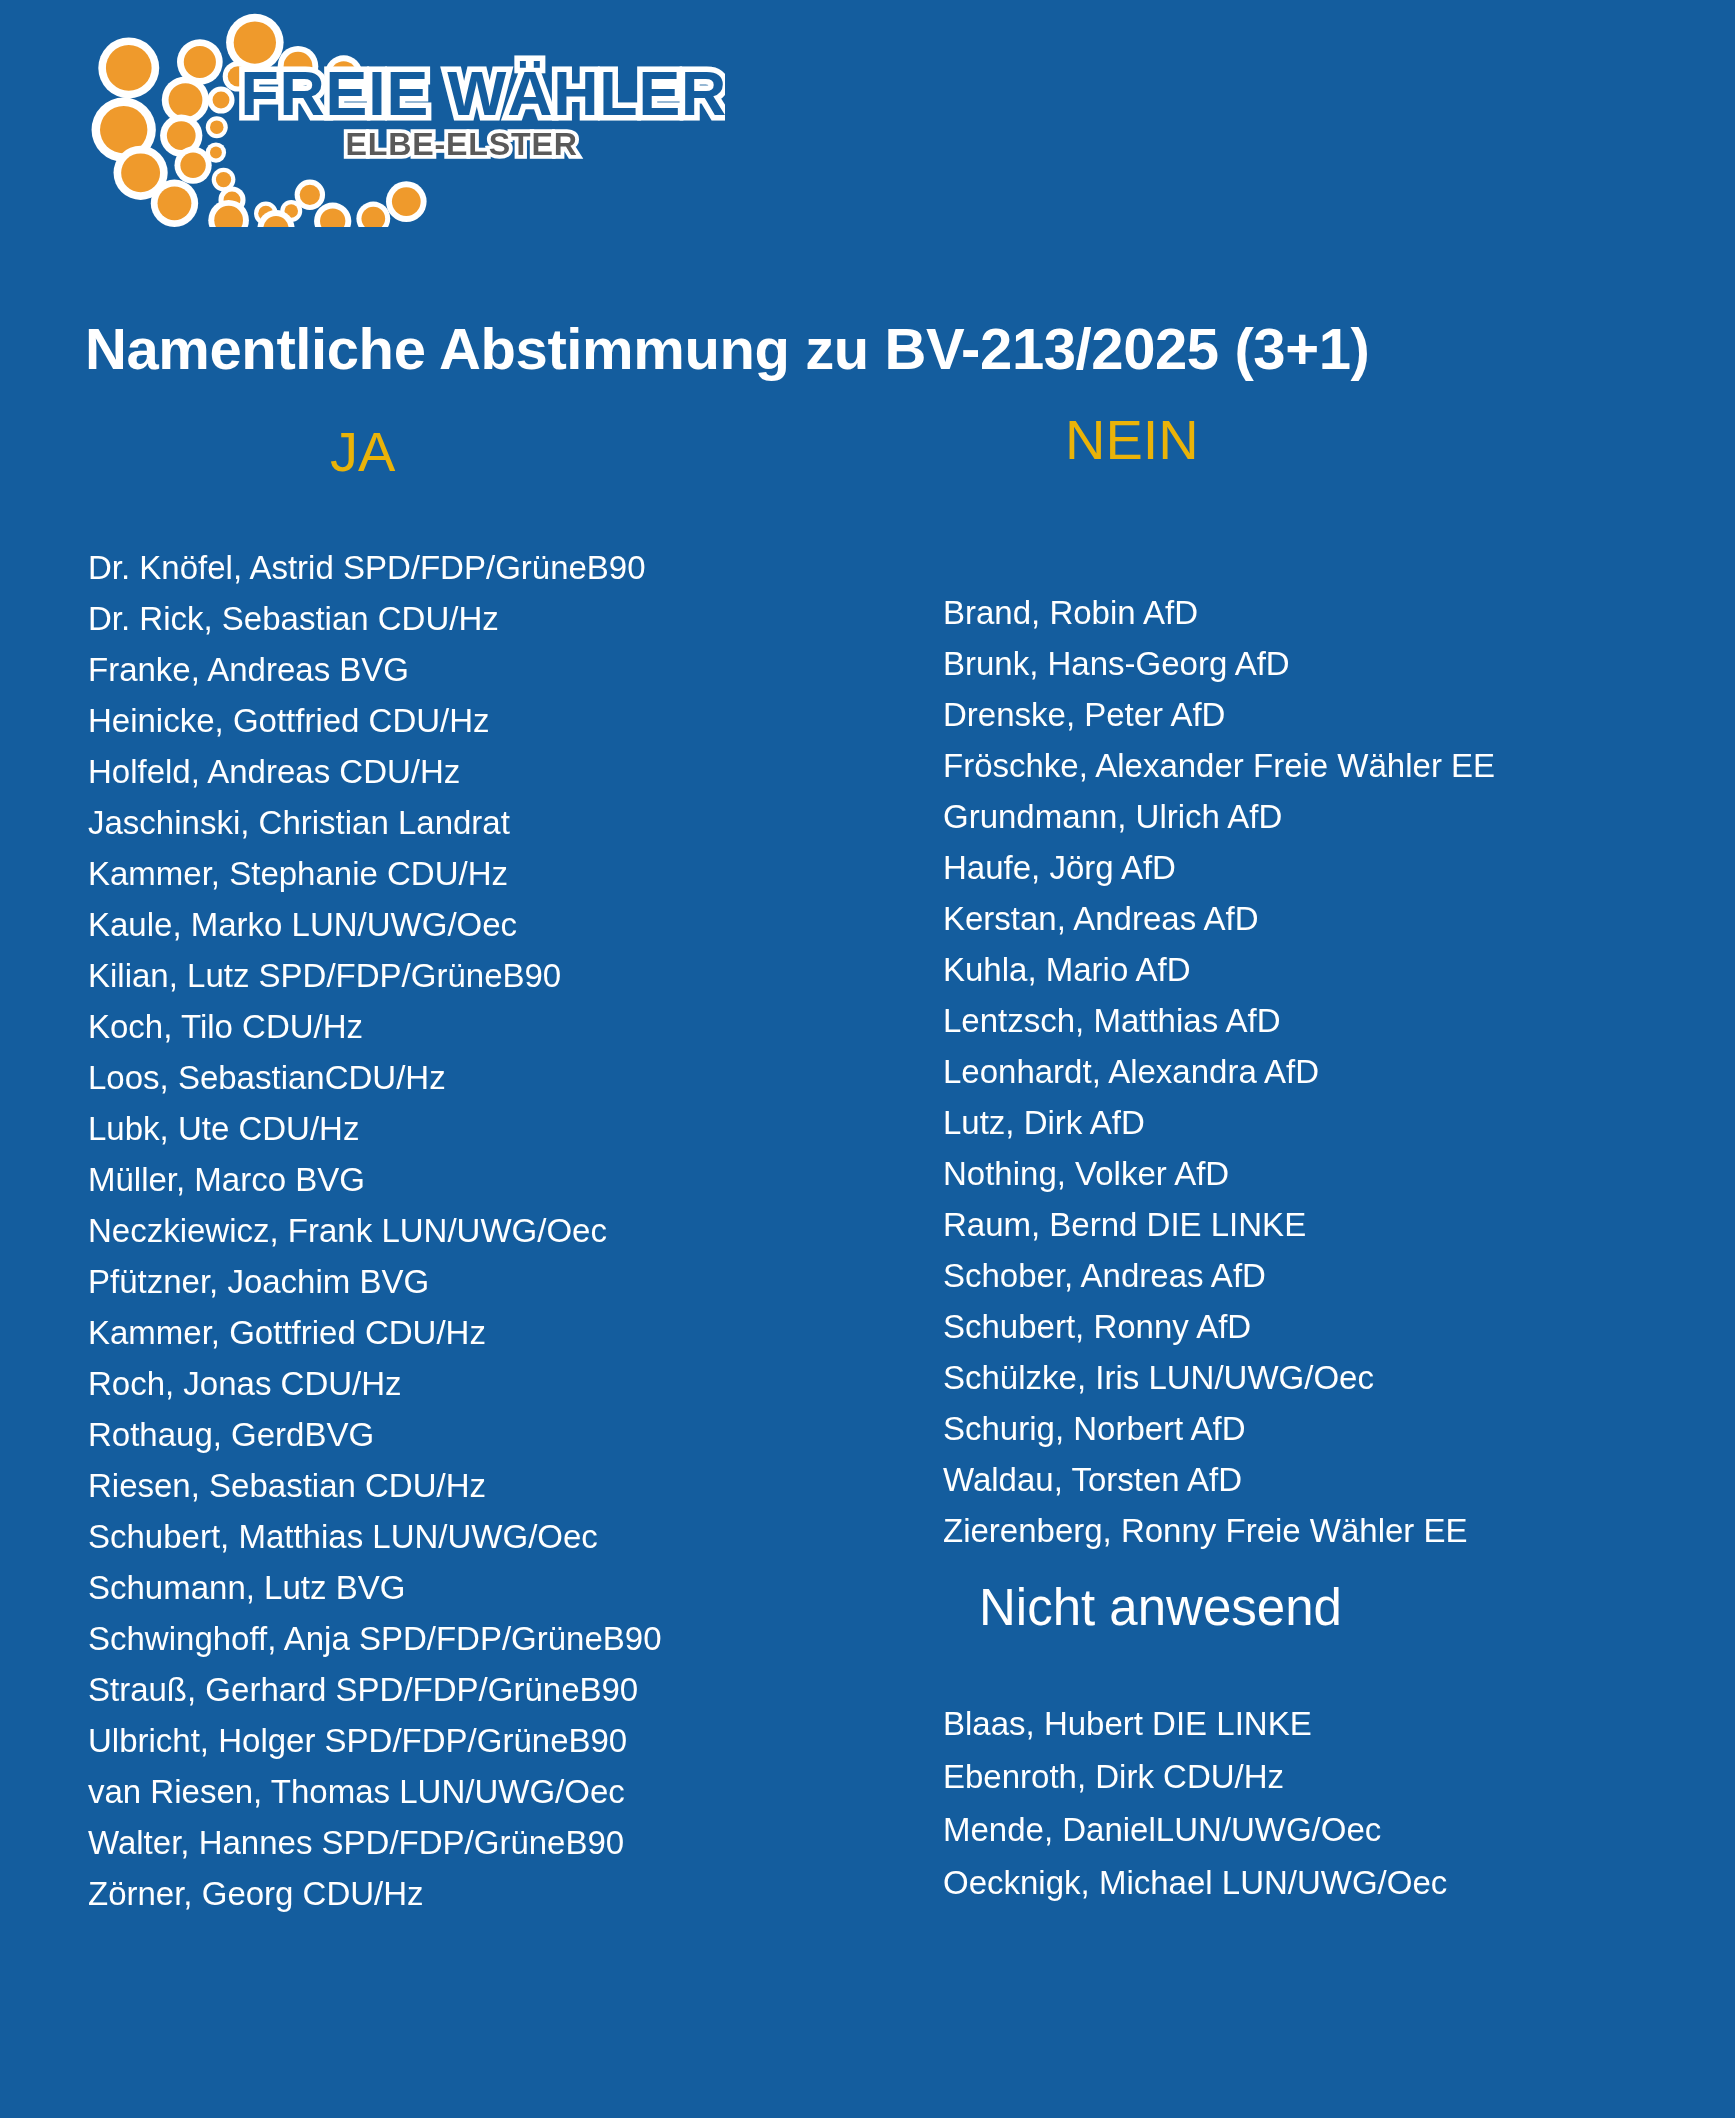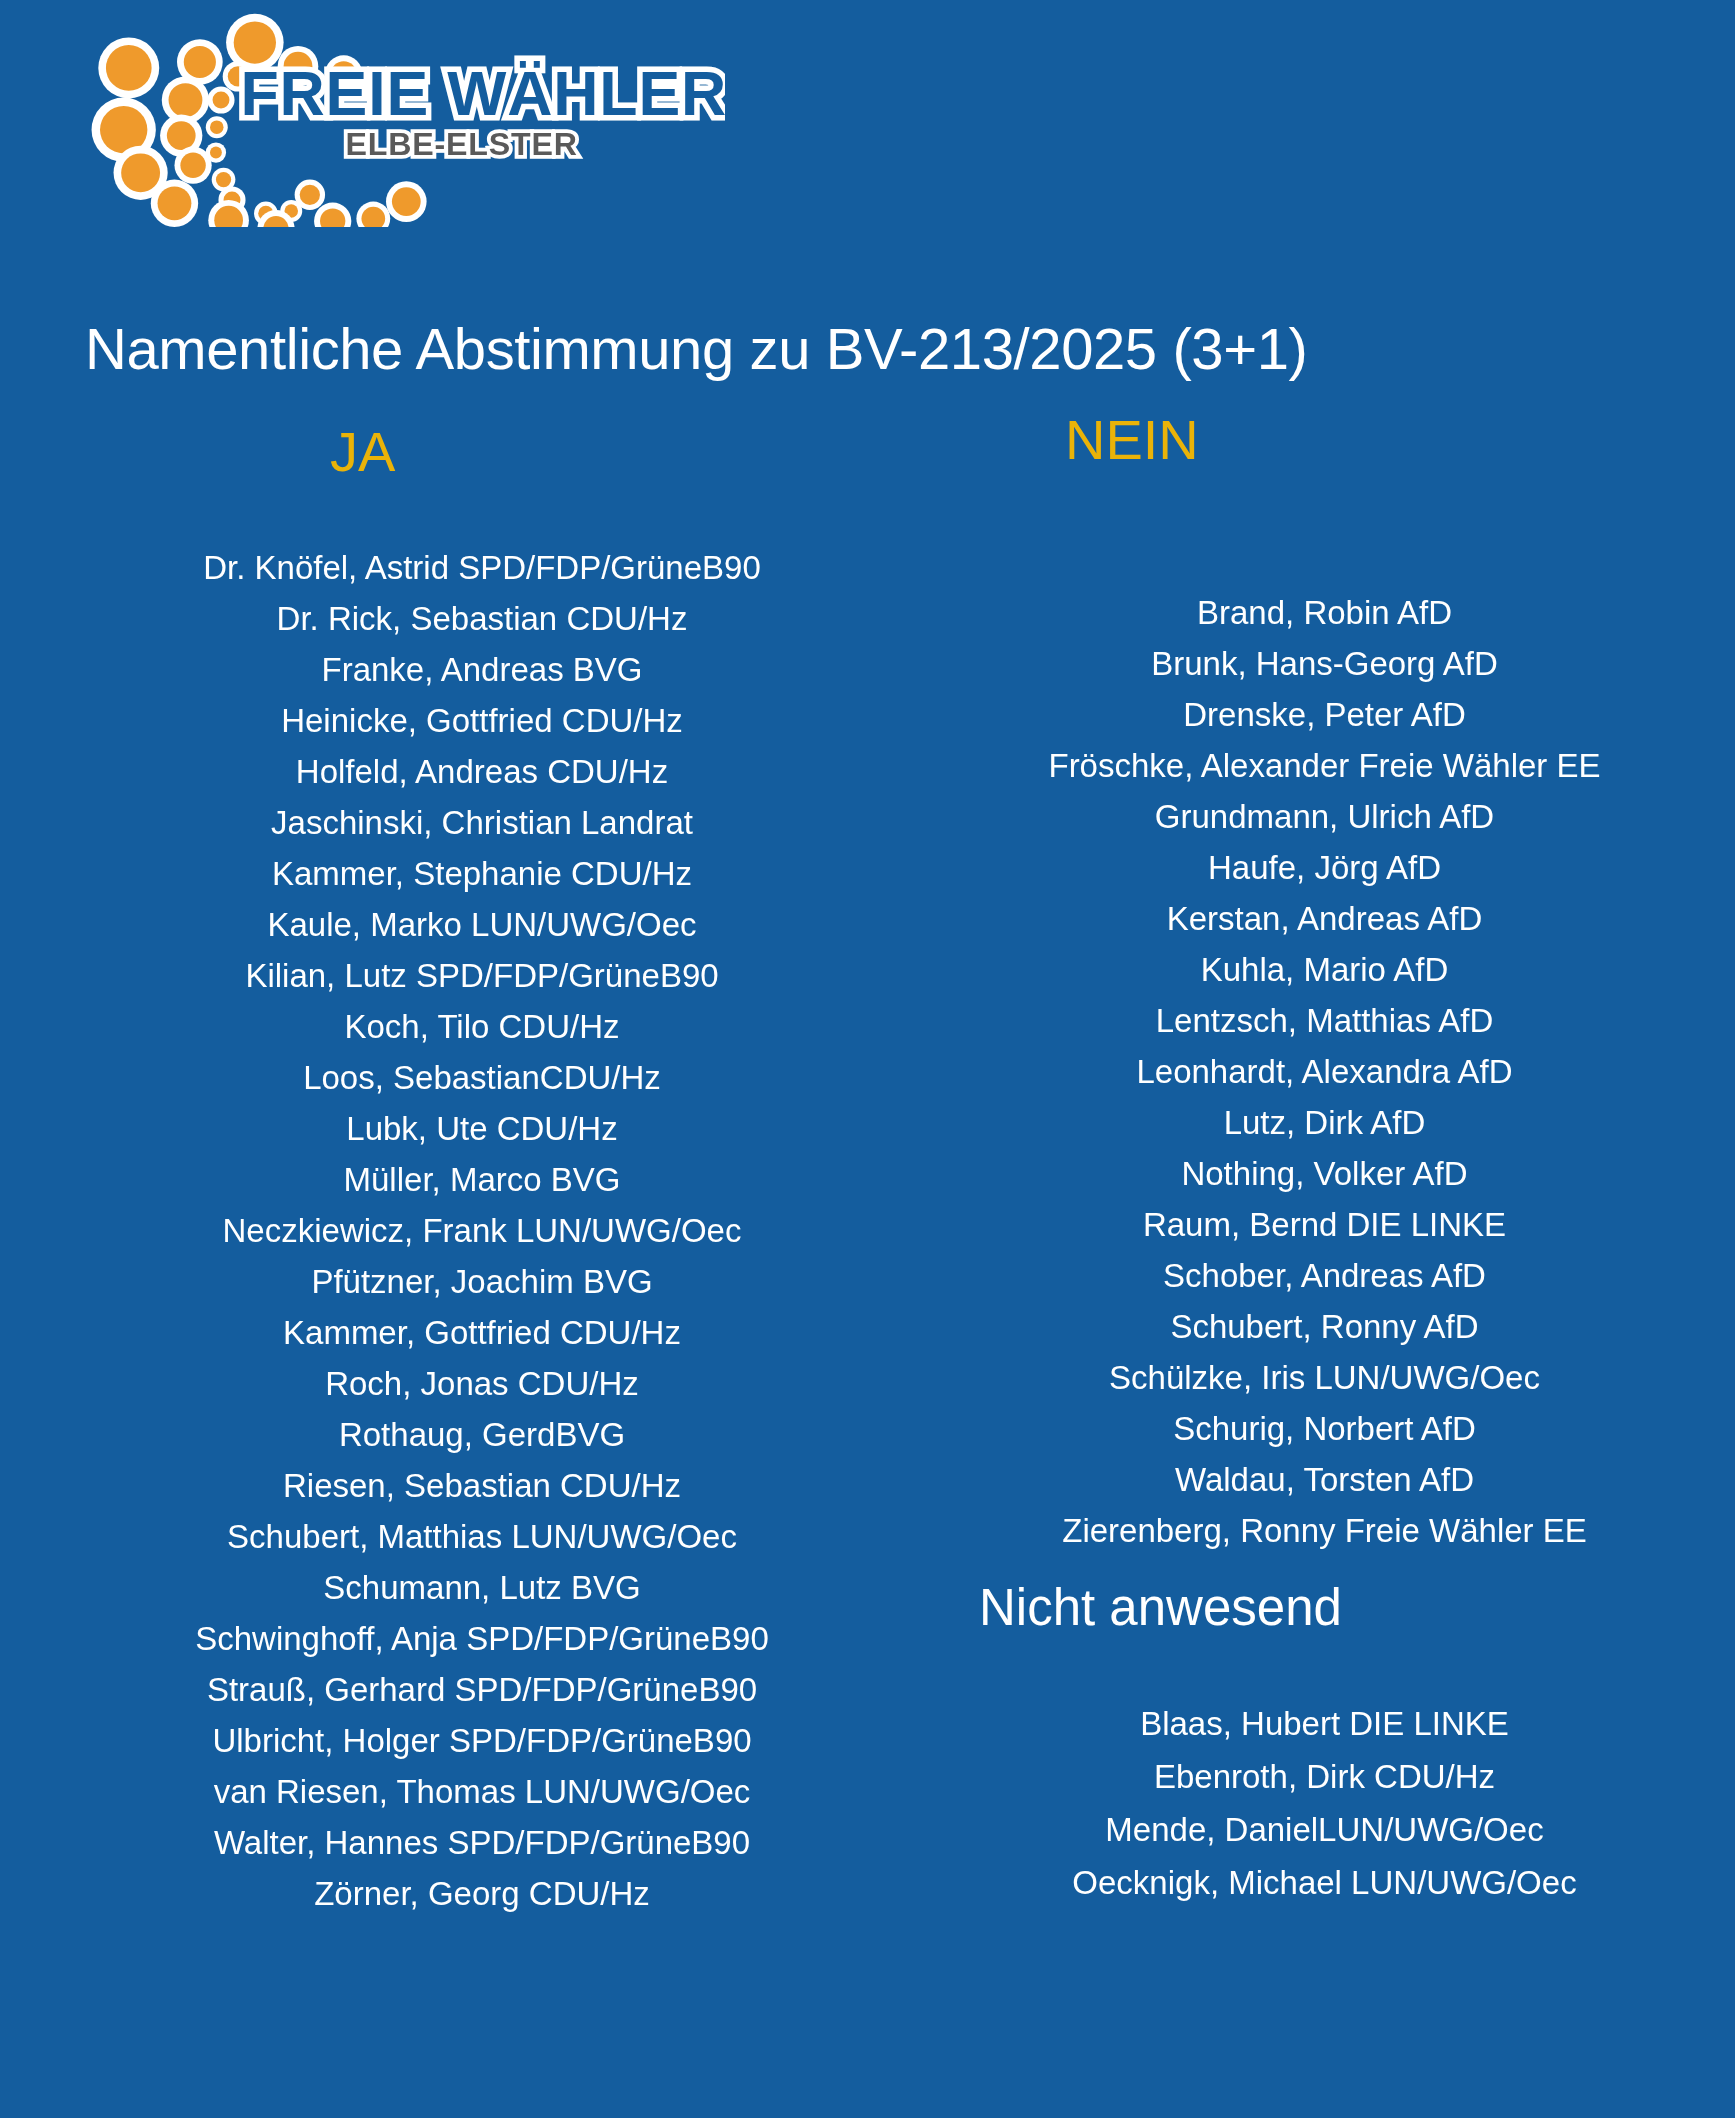--- a/index.html
+++ b/index.html
@@ -28,21 +28,21 @@
   
   .page-title {
     position: absolute;
     left: 85px;
     top: 320px;
     width: 1593px;
     font-size: 58px;
     line-height: 1.0;
     color: #ffffff;
     letter-spacing: -0.4px;
-    font-weight: 400;
+    font-weight: 700;
     white-space: nowrap;
   }
 
   
   .col-head {
     position: absolute;
     color: #eab308;
     font-size: 56px;
     line-height: 1.0;
     font-weight: 400;
@@ -71,21 +71,20 @@
     top: 560px;
     width: 763px;
     margin-top: 27px;
   }
 
   .entry {
     font-size: 33px;
     line-height: 51px;
     white-space: nowrap;
     color: #ffffff;
-    text-align: center;
   }
   .col-nein .entry {
     line-height: 51px;
   }
 
   
   .absent-head {
     position: absolute;
     left: 979px;
     top: 1582px;

